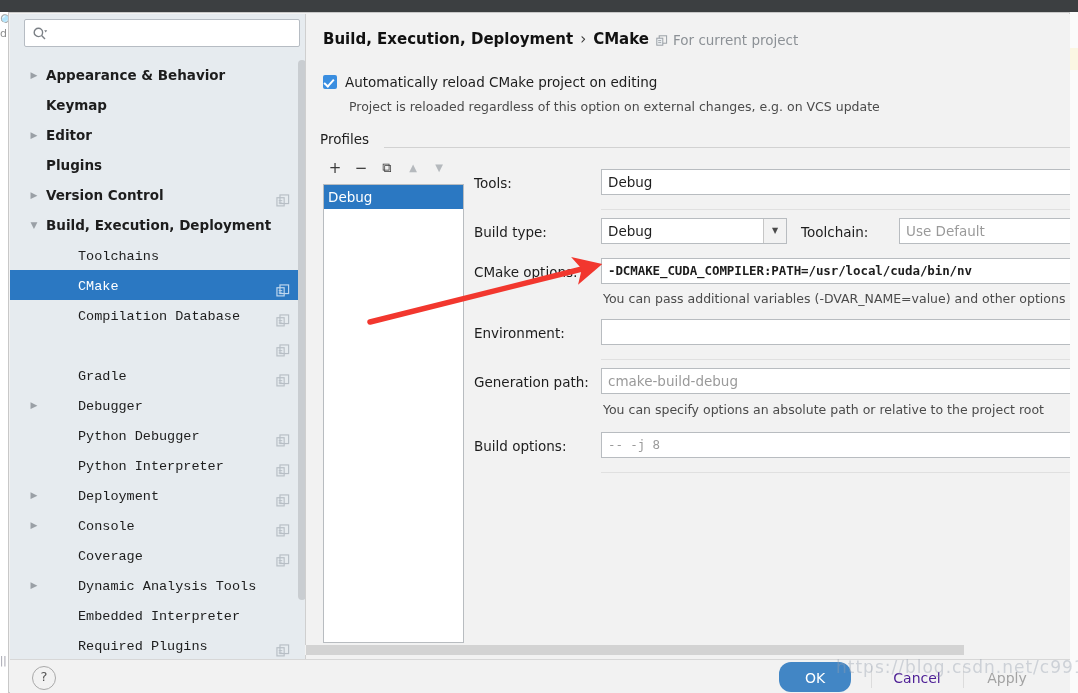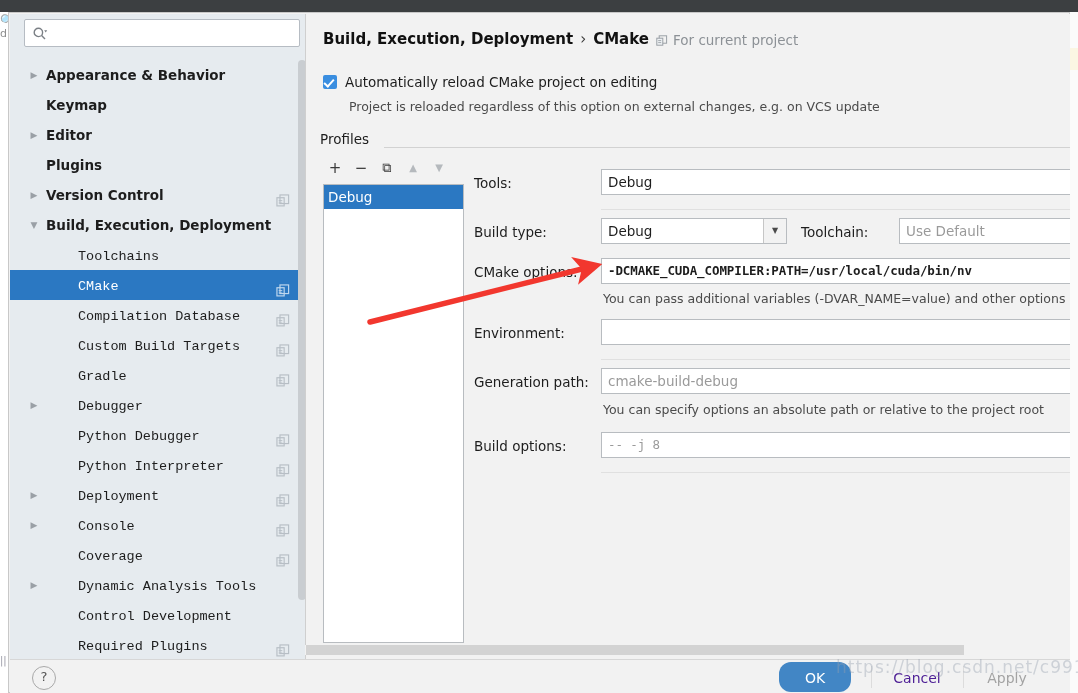--- a/index.html
+++ b/index.html
@@ -310,21 +310,21 @@
                 <rect x="0.8" y="3.2" width="6.2" height="7" fill="none" stroke="#cfe2f3" stroke-width="1"></rect>
                 <line x1="2.3" y1="5.7" x2="5.4" y2="5.7" stroke="#cfe2f3" stroke-width="0.9"></line>
                 <line x1="2.3" y1="7.7" x2="5.4" y2="7.7" stroke="#cfe2f3" stroke-width="0.9"></line>
               </svg></span></div>
           <div class="tree-row lvl1"><span class="tlabel">Compilation Database</span><span class="proj-icon"><svg width="14" height="14" viewBox="0 0 12 12">
                 <rect x="3.4" y="0.8" width="7.4" height="7.4" fill="none" stroke="#a8b0b8" stroke-width="1"></rect>
                 <rect x="0.8" y="3.2" width="6.2" height="7" fill="none" stroke="#a8b0b8" stroke-width="1"></rect>
                 <line x1="2.3" y1="5.7" x2="5.4" y2="5.7" stroke="#a8b0b8" stroke-width="0.9"></line>
                 <line x1="2.3" y1="7.7" x2="5.4" y2="7.7" stroke="#a8b0b8" stroke-width="0.9"></line>
               </svg></span></div>
-          <div class="tree-row lvl1"><span class="tlabel">Custom Build Targets</span><span class="proj-icon"><svg width="14" height="14" viewBox="0 0 12 12">
+          <div class="tree-row lvl1"><span class="proj-icon"><svg width="14" height="14" viewBox="0 0 12 12">
                 <rect x="3.4" y="0.8" width="7.4" height="7.4" fill="none" stroke="#a8b0b8" stroke-width="1"></rect>
                 <rect x="0.8" y="3.2" width="6.2" height="7" fill="none" stroke="#a8b0b8" stroke-width="1"></rect>
                 <line x1="2.3" y1="5.7" x2="5.4" y2="5.7" stroke="#a8b0b8" stroke-width="0.9"></line>
                 <line x1="2.3" y1="7.7" x2="5.4" y2="7.7" stroke="#a8b0b8" stroke-width="0.9"></line>
               </svg></span></div>
           <div class="tree-row lvl1"><span class="tlabel">Gradle</span><span class="proj-icon"><svg width="14" height="14" viewBox="0 0 12 12">
                 <rect x="3.4" y="0.8" width="7.4" height="7.4" fill="none" stroke="#a8b0b8" stroke-width="1"></rect>
                 <rect x="0.8" y="3.2" width="6.2" height="7" fill="none" stroke="#a8b0b8" stroke-width="1"></rect>
                 <line x1="2.3" y1="5.7" x2="5.4" y2="5.7" stroke="#a8b0b8" stroke-width="0.9"></line>
                 <line x1="2.3" y1="7.7" x2="5.4" y2="7.7" stroke="#a8b0b8" stroke-width="0.9"></line>
@@ -354,21 +354,21 @@
                 <line x1="2.3" y1="5.7" x2="5.4" y2="5.7" stroke="#a8b0b8" stroke-width="0.9"></line>
                 <line x1="2.3" y1="7.7" x2="5.4" y2="7.7" stroke="#a8b0b8" stroke-width="0.9"></line>
               </svg></span></div>
           <div class="tree-row lvl1"><span class="tlabel">Coverage</span><span class="proj-icon"><svg width="14" height="14" viewBox="0 0 12 12">
                 <rect x="3.4" y="0.8" width="7.4" height="7.4" fill="none" stroke="#a8b0b8" stroke-width="1"></rect>
                 <rect x="0.8" y="3.2" width="6.2" height="7" fill="none" stroke="#a8b0b8" stroke-width="1"></rect>
                 <line x1="2.3" y1="5.7" x2="5.4" y2="5.7" stroke="#a8b0b8" stroke-width="0.9"></line>
                 <line x1="2.3" y1="7.7" x2="5.4" y2="7.7" stroke="#a8b0b8" stroke-width="0.9"></line>
               </svg></span></div>
           <div class="tree-row lvl1"><span class="twisty">▶</span><span class="tlabel">Dynamic Analysis Tools</span></div>
-          <div class="tree-row lvl1"><span class="tlabel">Control Development</span></div>
+          <div class="tree-row lvl1"><span class="tlabel">Embedded Interpreter</span></div>
           <div class="tree-row lvl1"><span class="tlabel">Required Plugins</span><span class="proj-icon"><svg width="14" height="14" viewBox="0 0 12 12">
                 <rect x="3.4" y="0.8" width="7.4" height="7.4" fill="none" stroke="#a8b0b8" stroke-width="1"></rect>
                 <rect x="0.8" y="3.2" width="6.2" height="7" fill="none" stroke="#a8b0b8" stroke-width="1"></rect>
                 <line x1="2.3" y1="5.7" x2="5.4" y2="5.7" stroke="#a8b0b8" stroke-width="0.9"></line>
                 <line x1="2.3" y1="7.7" x2="5.4" y2="7.7" stroke="#a8b0b8" stroke-width="0.9"></line>
               </svg></span></div>
         </div>
       <div class="tree-scroll-track"></div>
       <div class="tree-scroll-thumb"></div>
     </div>

